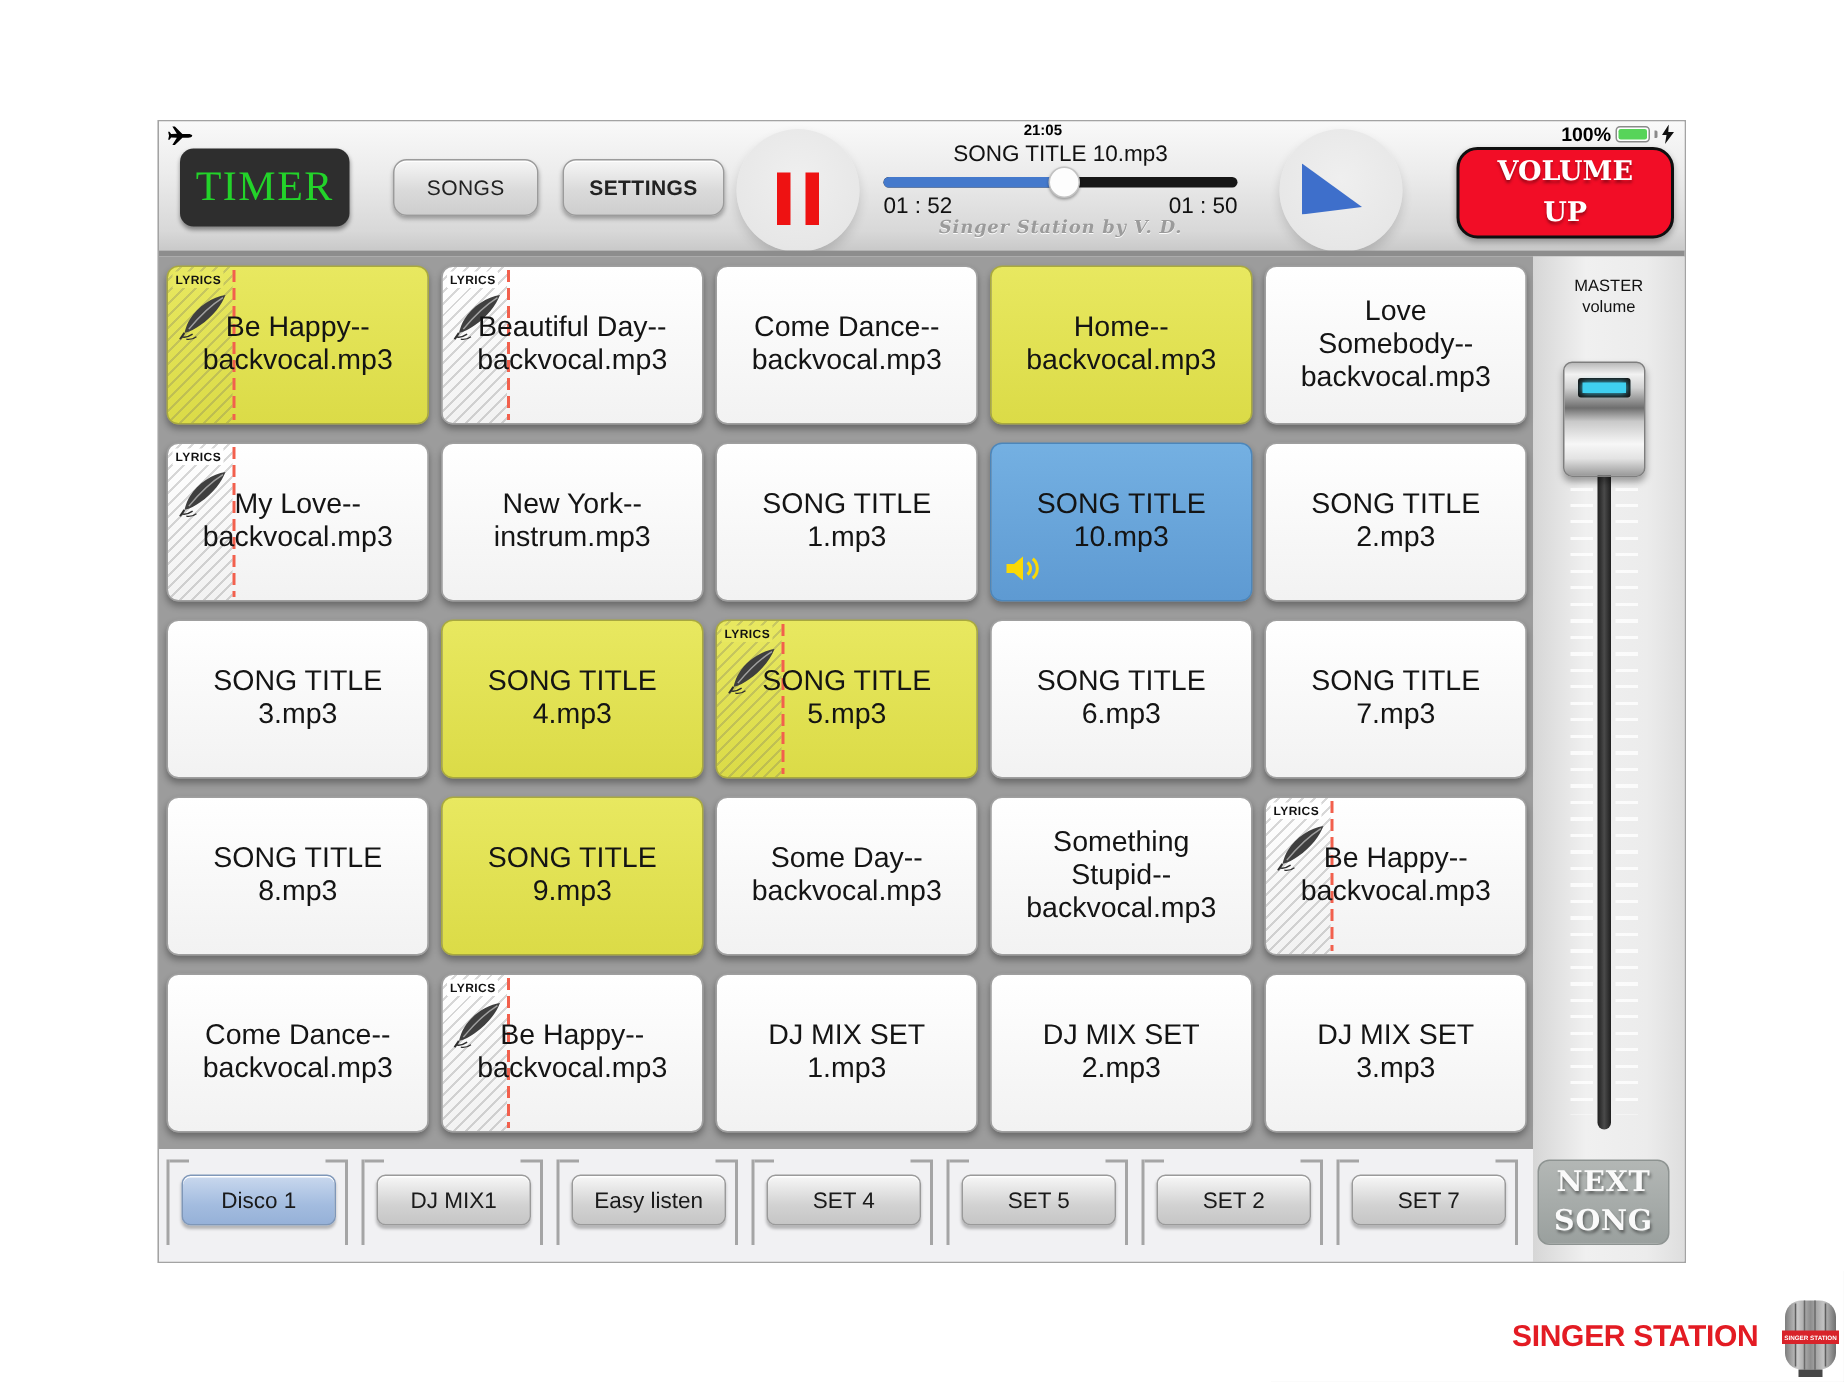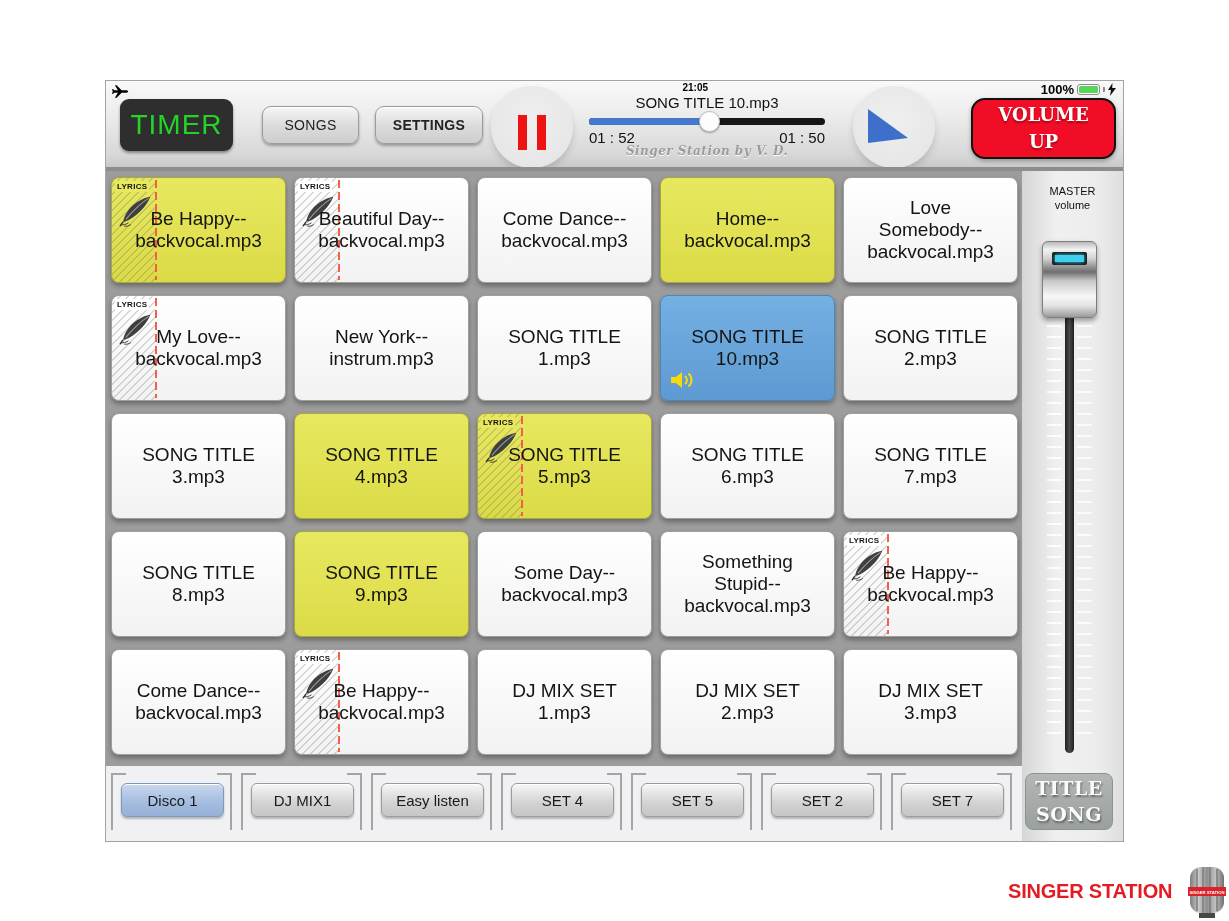--- a/index.html
+++ b/index.html
@@ -13,21 +13,21 @@
 
   
   .plane { position:absolute; left:6px; top:3px; }
   .clock { position:absolute; left:402px; top:1px; width:200px; text-align:right; font-size:10px; font-weight:bold; color:#000; }
   .battery { position:absolute; right:7px; top:1px; display:flex; align-items:center; gap:3px; font-size:13px; font-weight:bold; color:#000; height:14px; }
   .bat-body { width:23px; height:11px; border:1px solid #8a8a8a; border-radius:3px; position:relative; background:#fff; }
   .bat-fill { position:absolute; top:1px; left:1px; right:1px; bottom:1px; background:#57d459; border-radius:1.5px; }
   .bat-nub { width:2px; height:5px; background:#8a8a8a; border-radius:0 1px 1px 0; }
 
   
-  .timer { position:absolute; left:14px; top:18px; width:113px; height:52px; background:#2e2e2e; border-radius:9px; color:#23d32a; font-size:28px; display:flex; align-items:center; justify-content:center; letter-spacing:1px; box-shadow:0 2px 3px rgba(0,0,0,.4); }
+  .timer { position:absolute; left:14px; top:18px; width:113px; height:52px; background:#2e2e2e; border-radius:9px; color:#23d32a; font-size:28px; display:flex; align-items:center; justify-content:center; letter-spacing:1px; box-shadow:0 2px 3px rgba(0,0,0,.4);font-family:Liberation Serif, serif; }
   .hbtn { position:absolute; top:25px; height:38px; border-radius:9px; border:1px solid #9b9b9b; background:linear-gradient(180deg,#f6f6f6,#dadada 55%,#cecece); box-shadow:0 2px 3px rgba(0,0,0,.3), inset 0 1px 0 rgba(255,255,255,.9); font-size:14px; color:#222; display:flex; align-items:center; justify-content:center; letter-spacing:.3px; }
   .songs-btn { left:156px; width:97px; }
   .settings-btn { left:269px; width:108px;font-weight:bold; }
   .circle-btn { position:absolute; width:82px; height:82px; border-radius:50%; background:radial-gradient(circle at 50% 40%,#efefef,#e7e7e7 70%,#e0e0e0); box-shadow:0 4px 7px rgba(0,0,0,.14); top:5px; }
   .pause-btn { left:385px; }
   .play-btn { left:747px; }
   .pbar { position:absolute; top:29px; width:9px; height:35px; background:#ee1212; }
   .pbar.l { left:27px; } .pbar.r { left:46px; }
   .volume-up { position:absolute; left:865px; top:17px; width:145px; height:61px; background:#f20d26; border:2px solid #101010; border-radius:14px; color:#fff; font-family:"DejaVu Serif",serif; font-weight:bold; font-size:18px; line-height:1.45; display:flex; align-items:center; justify-content:center; text-align:center; white-space:pre-line; text-shadow:0 2px 2px rgba(0,0,0,.35); box-shadow:0 2px 4px rgba(0,0,0,.3); }
 
@@ -293,21 +293,21 @@
       <div class="tabframe" style="left: 525px;">
         <div class="tabbtn">SET 5</div>
       </div>
       <div class="tabframe" style="left: 655px;">
         <div class="tabbtn">SET 2</div>
       </div>
       <div class="tabframe" style="left: 785px;">
         <div class="tabbtn">SET 7</div>
       </div>
     </div>
-  <div class="next-song">TITLE
+  <div class="next-song">NEXT
 SONG</div>
 </div>
 
 <div class="logo-text">SINGER STATION</div>
 <div class="logo-mic">
   <svg width="46" height="52" viewBox="0 0 46 52">
     <defs>
       <linearGradient id="micg" x1="0" y1="0" x2="1" y2="0">
         <stop offset="0" stop-color="#7d7d7d"></stop>
           <stop offset="0.25" stop-color="#c9c9c9"></stop>

